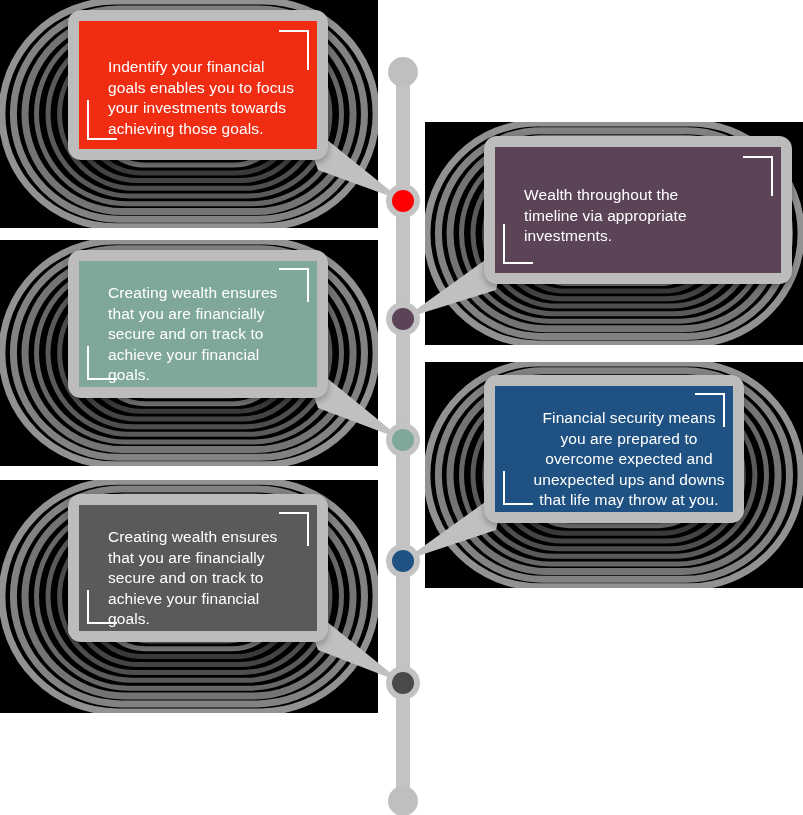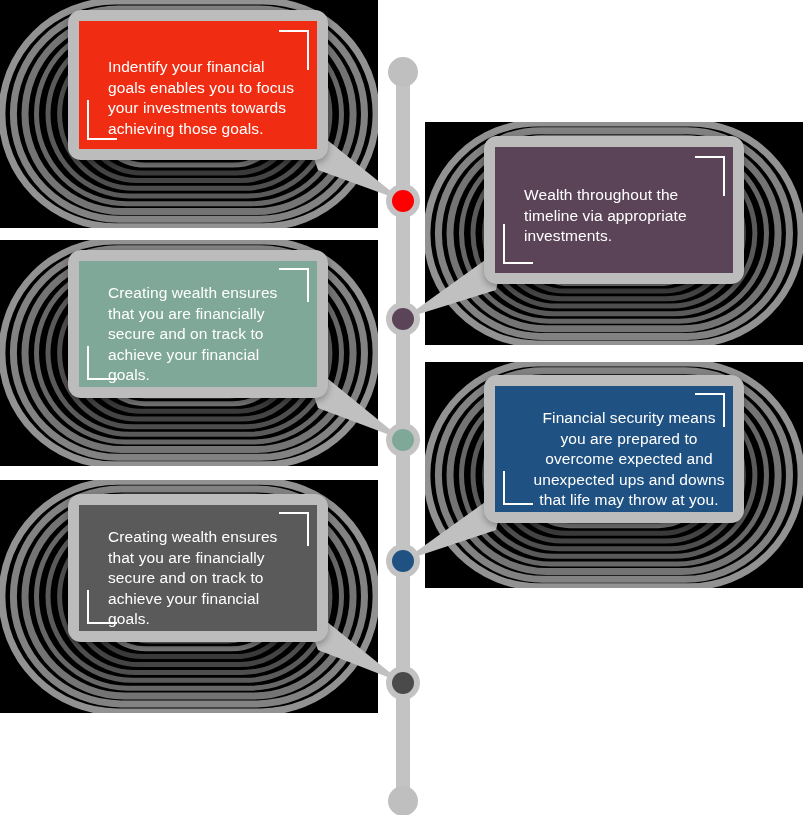--- a/index.html
+++ b/index.html
@@ -156,21 +156,21 @@
         <div class="brk bl" style="left:8px;bottom:9px;width:28px;height:38px;"></div>
         <div class="ctext" style="left:29px;top:36px;width:205px;">Indentify your financial
 goals enables you to focus
 your investments towards
 achieving those goals.</div>
       </div>
     </div>
   </div>
 
   <div class="callout" style="left:484px;top:136px;width:260px;height:148px;">
-    <div class="frame" style="left:0;top:0;width:260px;height:148px;">
+    <div class="frame" style="left:0;top:0;width:260px;height:148px;padding-left:48px;">
       <div class="inner" style="background:#5c4458;">
         <div class="brk tr" style="right:8px;top:9px;width:28px;height:38px;"></div>
         <div class="brk bl" style="left:8px;bottom:9px;width:28px;height:38px;"></div>
         <div class="ctext" style="left:29px;top:38px;width:205px;">Wealth throughout the
 timeline via appropriate
 investments.</div>
       </div>
     </div>
   </div>
 

